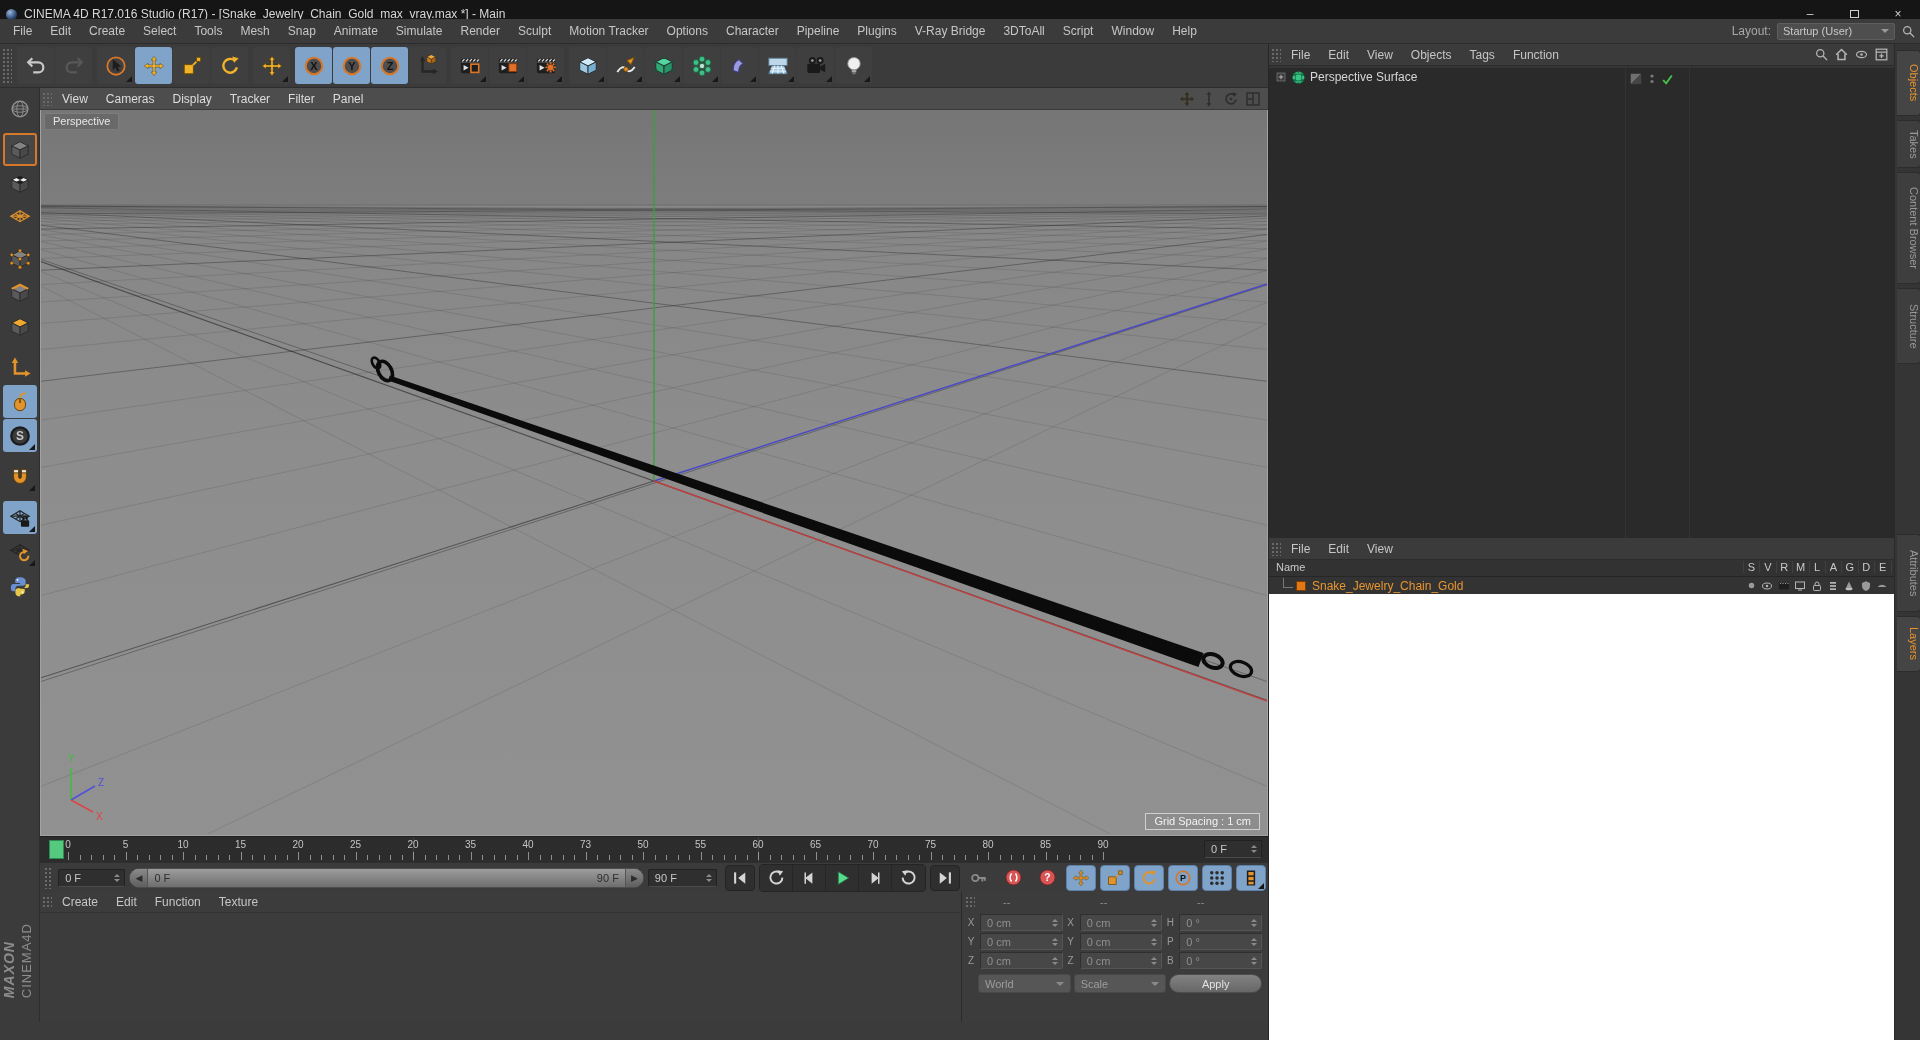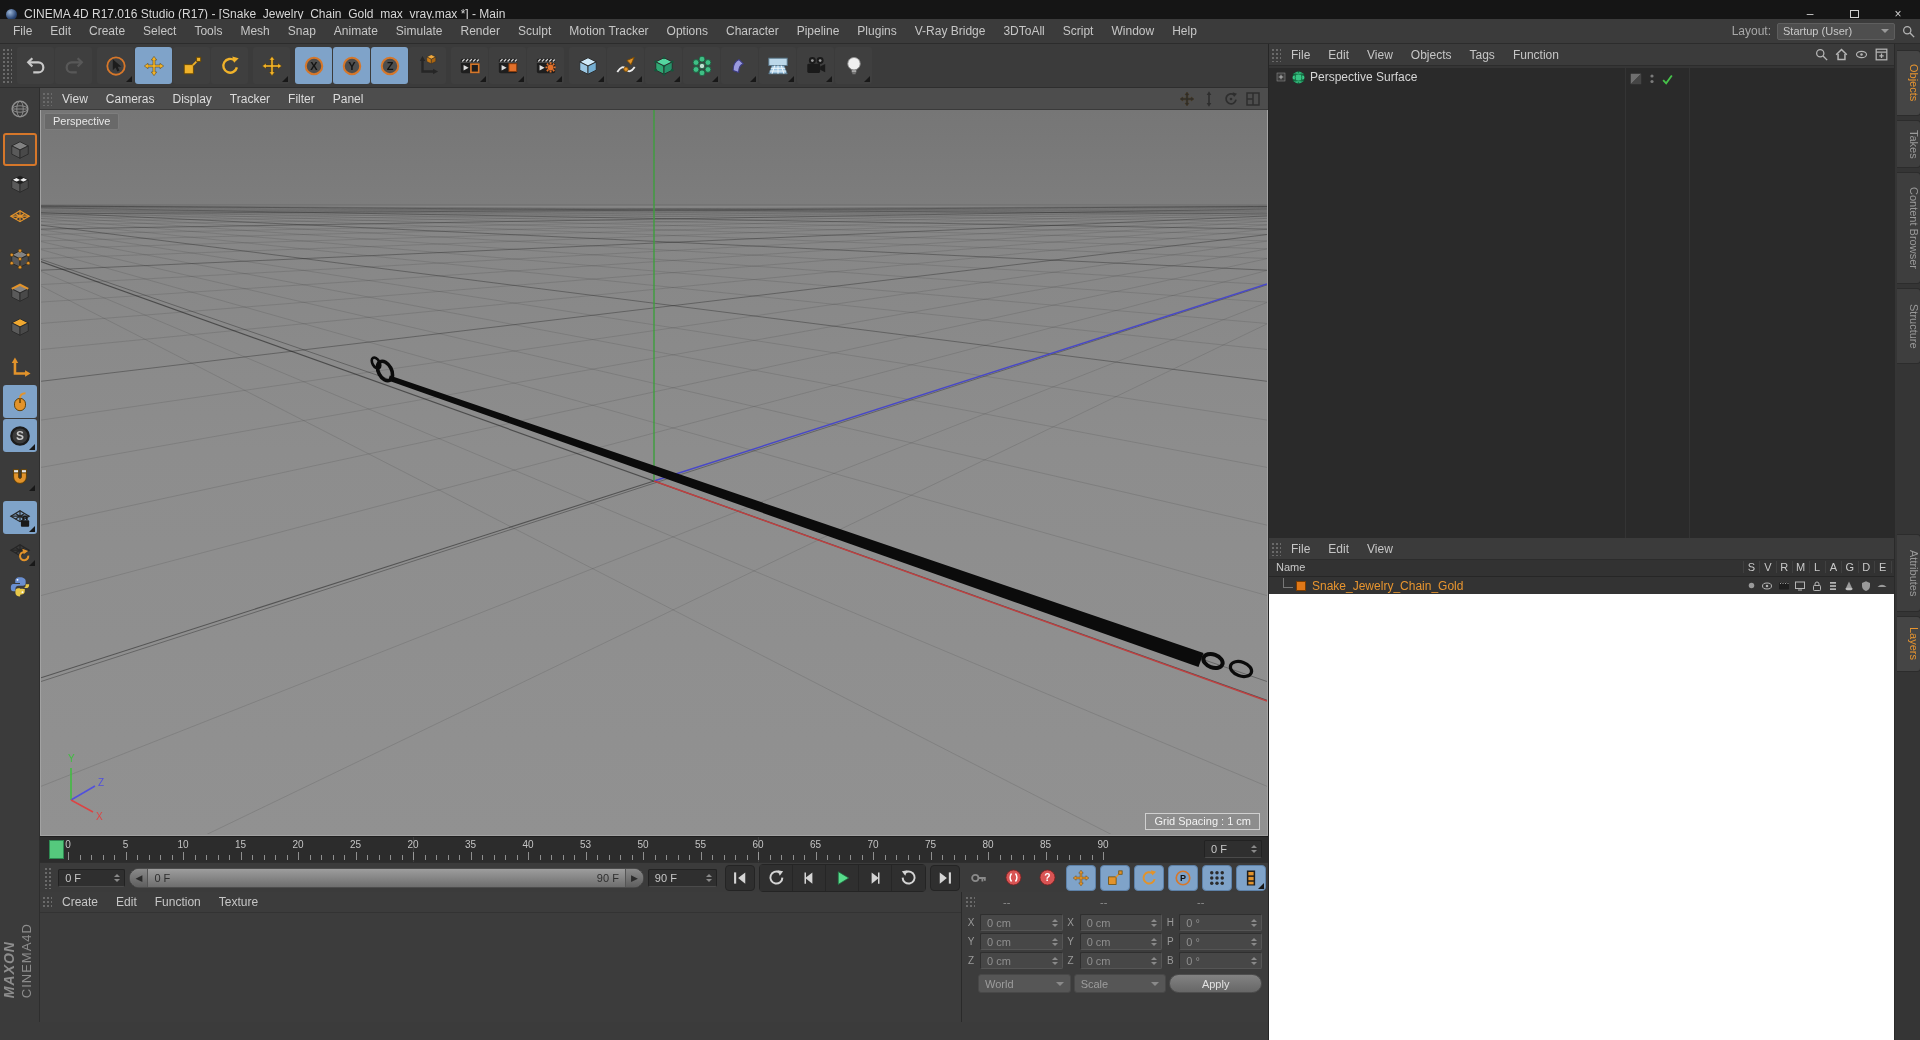--- a/index.html
+++ b/index.html
@@ -760,21 +760,21 @@
         <div class="tick" style="left: 453.5px; height: 5px;"></div>
         <div class="tick" style="left: 465px; height: 5px;"></div>
         <div class="tick" style="left: 476.5px; height: 5px;"></div>
         <div class="tick" style="left: 488px; height: 8px;"></div>
         <span class="ruler-num" style="left: 488px;">40</span>
         <div class="tick" style="left: 499.5px; height: 5px;"></div>
         <div class="tick" style="left: 511px; height: 5px;"></div>
         <div class="tick" style="left: 522.5px; height: 5px;"></div>
         <div class="tick" style="left: 534px; height: 5px;"></div>
         <div class="tick" style="left: 545.5px; height: 8px;"></div>
-        <span class="ruler-num" style="left: 545.5px;">53</span>
+        <span class="ruler-num" style="left: 545.5px;">73</span>
         <div class="tick" style="left: 557px; height: 5px;"></div>
         <div class="tick" style="left: 568.5px; height: 5px;"></div>
         <div class="tick" style="left: 580px; height: 5px;"></div>
         <div class="tick" style="left: 591.5px; height: 5px;"></div>
         <div class="tick" style="left: 603px; height: 8px;"></div>
         <span class="ruler-num" style="left: 603px;">50</span>
         <div class="tick" style="left: 614.5px; height: 5px;"></div>
         <div class="tick" style="left: 626px; height: 5px;"></div>
         <div class="tick" style="left: 637.5px; height: 5px;"></div>
         <div class="tick" style="left: 649px; height: 5px;"></div>

